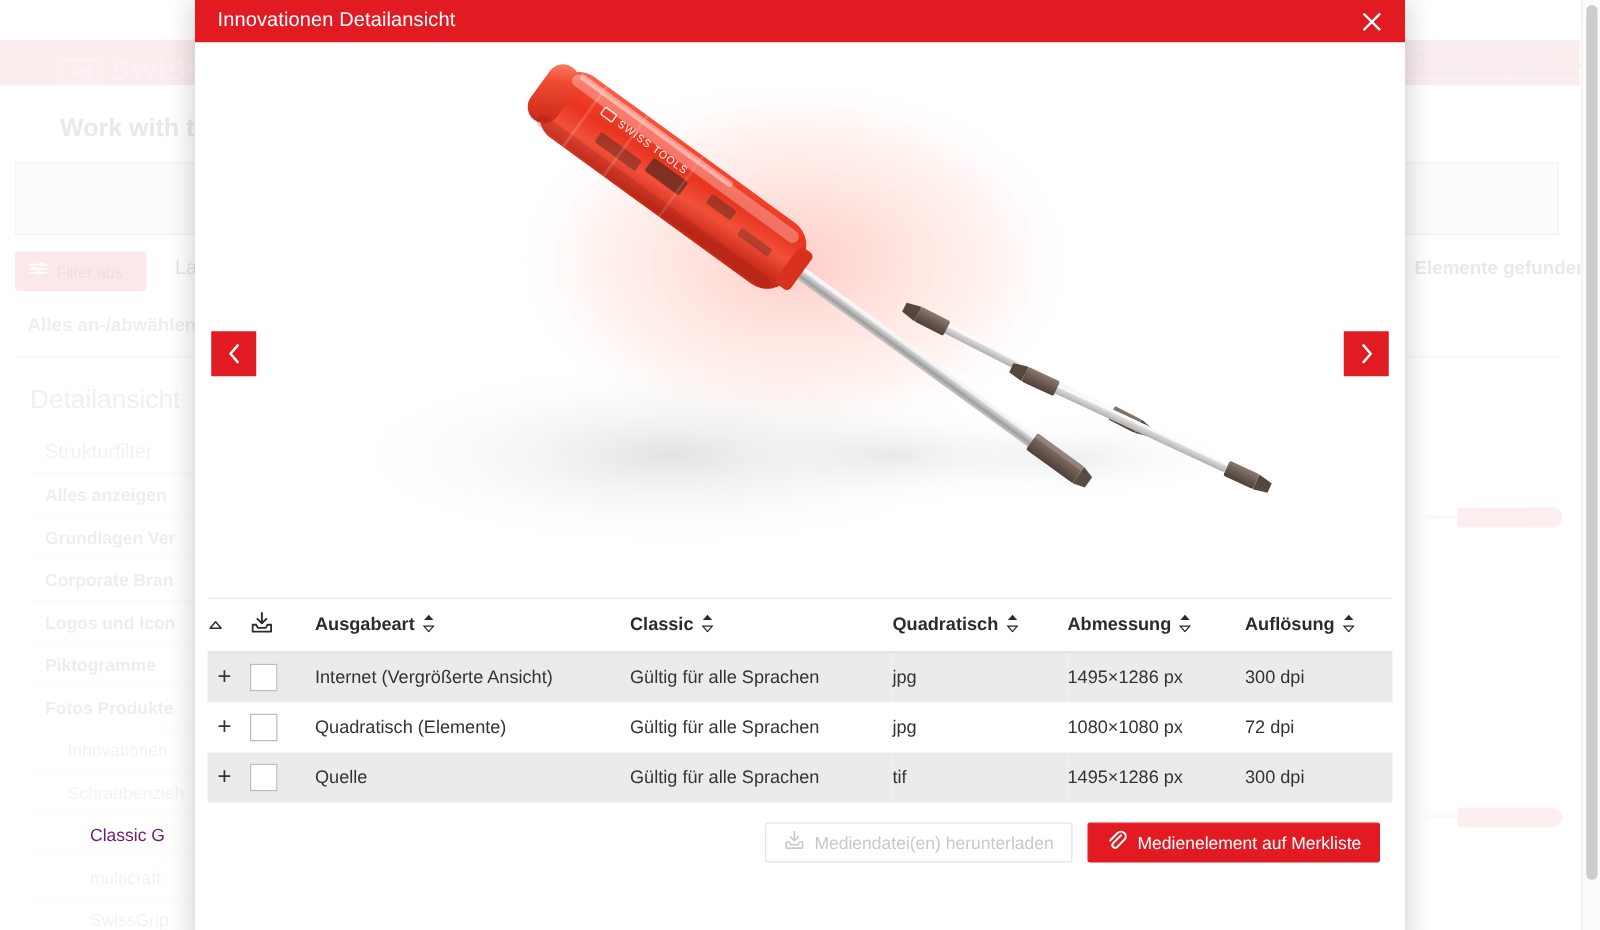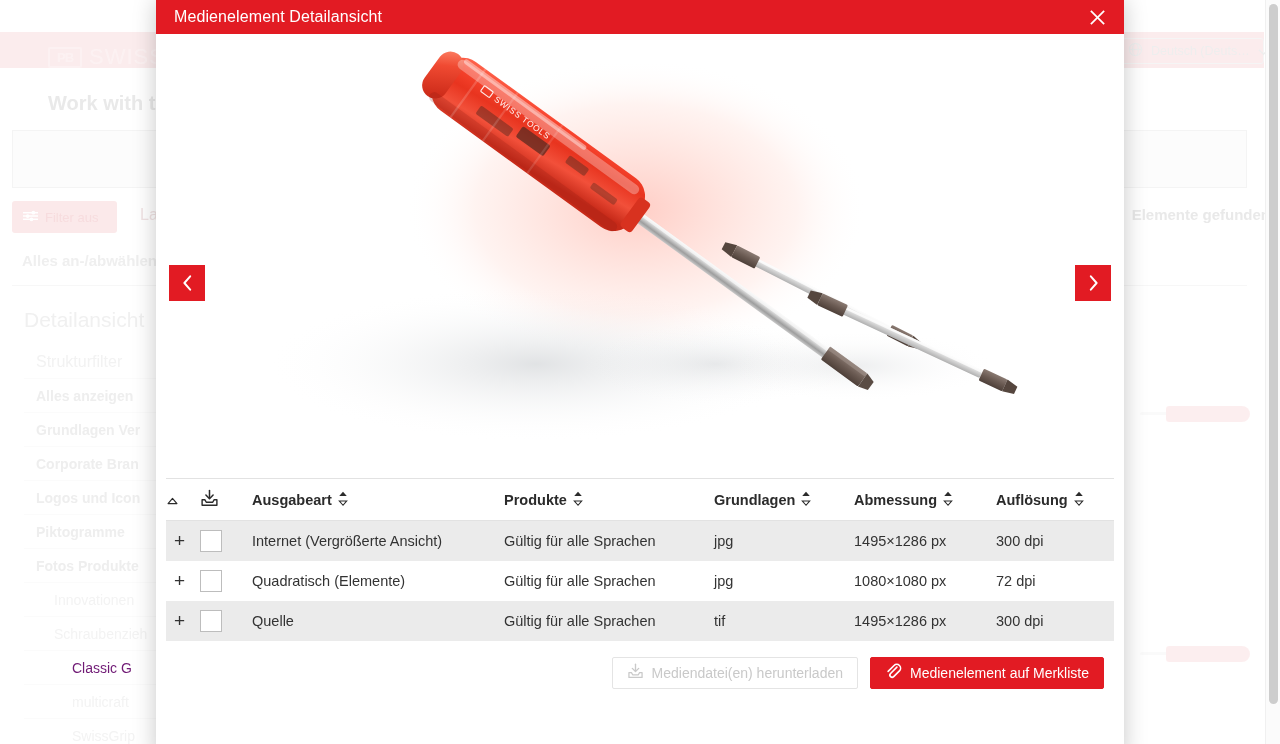--- a/index.html
+++ b/index.html
@@ -278,21 +278,21 @@
     </div>
     <div class="bg-thumb t2">
       <div class="sd-shaft"></div>
         <div class="sd-body"></div>
     </div>
   </div>
 
   <div class="modal">
 
     <div class="modal-header">
-      <span class="modal-title">Medienelement Detailansicht</span>
+      <span class="modal-title">Innovationen Detailansicht</span>
       <span class="modal-close">
         <svg width="17" height="17" viewBox="0 0 18 18">
           <line x1="2" y1="2" x2="16" y2="16" stroke="#ffffff" stroke-width="1.9"></line>
           <line x1="16" y1="2" x2="2" y2="16" stroke="#ffffff" stroke-width="1.9"></line>
         </svg>
       </span>
     </div>
 
     <div class="media-stage">
 
@@ -451,32 +451,32 @@
                 <span class="sort-ico">
                   <svg width="10" height="15" viewBox="0 0 10 16">
                       <path d="M5 0.8 L9 5.4 L1 5.4 Z" fill="#2b2b2b"></path>
                       <path d="M5 15.2 L1 10.6 L9 10.6 Z" fill="none" stroke="#2b2b2b" stroke-width="1.1"></path>
                     </svg>
                 </span>
               </span>
             </th>
             <th>
               <span class="th-inner">
-                <span>Produkte</span>
+                <span>Classic</span>
                 <span class="sort-ico">
                   <svg width="10" height="15" viewBox="0 0 10 16">
                       <path d="M5 0.8 L9 5.4 L1 5.4 Z" fill="#2b2b2b"></path>
                       <path d="M5 15.2 L1 10.6 L9 10.6 Z" fill="none" stroke="#2b2b2b" stroke-width="1.1"></path>
                     </svg>
                 </span>
               </span>
             </th>
             <th>
               <span class="th-inner">
-                <span>Grundlagen</span>
+                <span>Quadratisch</span>
                 <span class="sort-ico">
                   <svg width="10" height="15" viewBox="0 0 10 16">
                       <path d="M5 0.8 L9 5.4 L1 5.4 Z" fill="#2b2b2b"></path>
                       <path d="M5 15.2 L1 10.6 L9 10.6 Z" fill="none" stroke="#2b2b2b" stroke-width="1.1"></path>
                     </svg>
                 </span>
               </span>
             </th>
             <th>
               <span class="th-inner">

